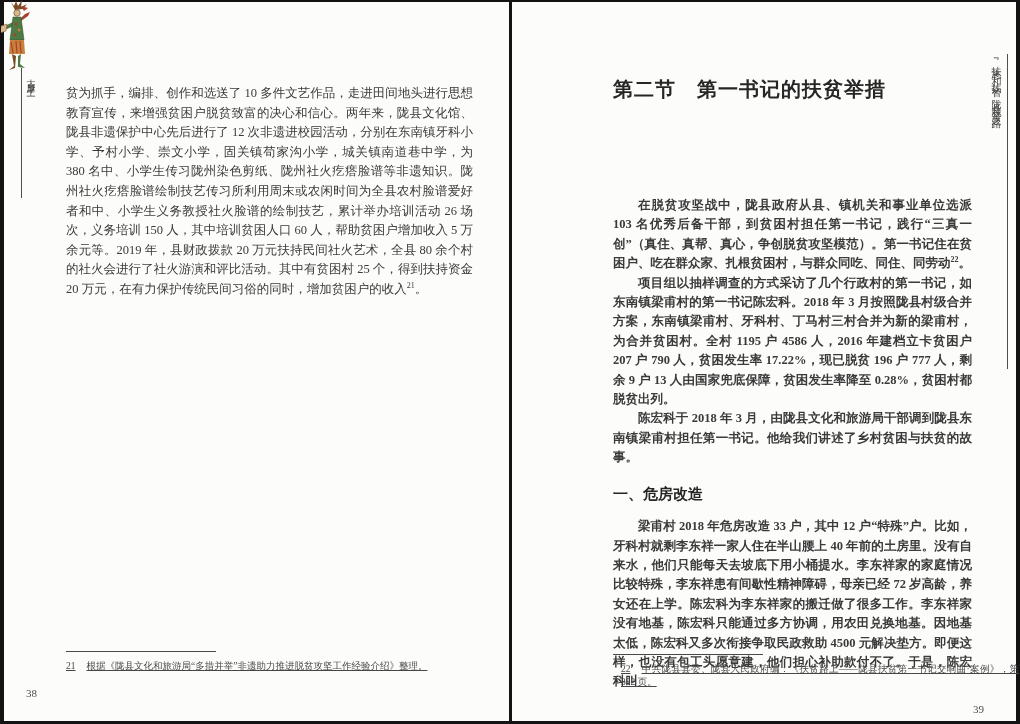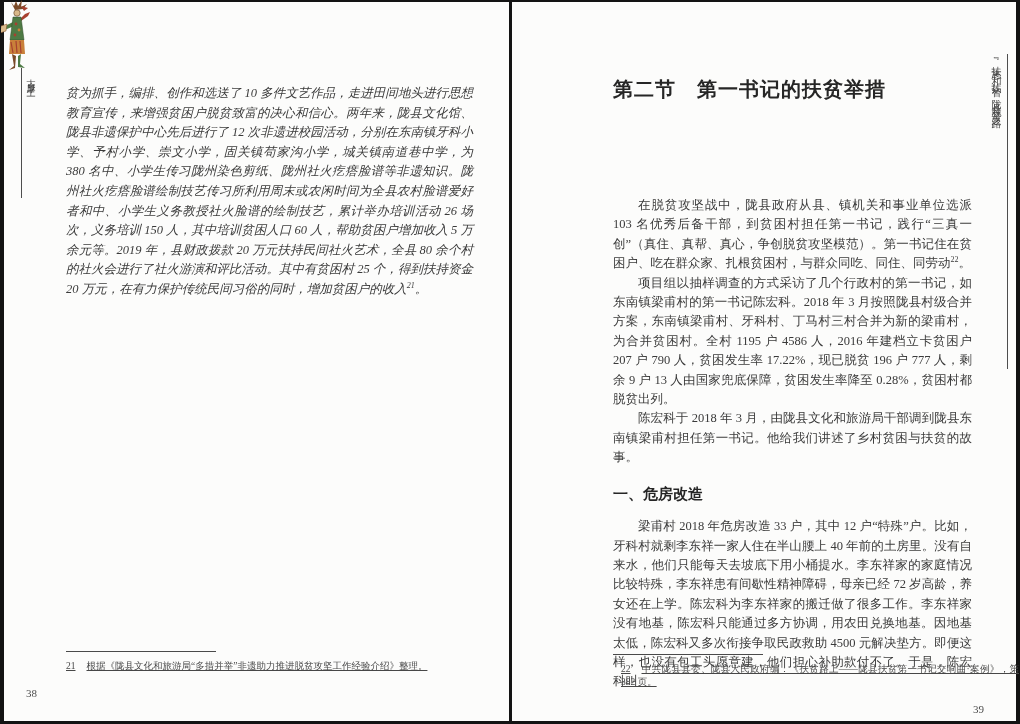--- a/index.html
+++ b/index.html
@@ -27,21 +27,20 @@
   .spine-text-left {
     position:absolute; left:20px; top:70px;
     writing-mode:vertical-rl; text-orientation:upright;
     font-size:9px; letter-spacing:3px; color:#3c3c3c;
     font-family:"Liberation Serif","DejaVu Serif",serif;
   }
   .body-left {
     position:absolute; left:62px; top:82px; width:407px;
     font-size:12.5px; line-height:19.6px; color:#3a3a3a;
     text-align:justify;
-    font-style:italic;
   }
   .supref { font-size:8px; vertical-align:super; line-height:0; color:#3a3a3a; }
 
   .fn-rule { position:absolute; height:1px; background:#4a4a4a; width:150px; }
   .fn-rule-left  { left:62px;  top:649px; }
   .fn-rule-right { left:101px; top:652px; }
 
   .footnote {
     position:absolute; font-size:9.5px; line-height:13px; color:#474747;
     text-align:justify;
@@ -71,21 +70,21 @@
   }
   .sidebar-rule {
     position:absolute; left:495px; top:52px; width:1px; height:315px;
     background:#4e4e4e;
   }
   .body-right {
     position:absolute; left:101px; top:194px; width:359px;
     font-size:12.5px; line-height:19.4px; color:#3a3a3a;
     text-align:justify;
   }
-  .para { text-indent:2em; }
+  .para { text-indent:2em;font-weight:bold; }
   .subsection-title {
     font-family:"DejaVu Sans","Liberation Sans",sans-serif;
     font-weight:bold; font-size:15px; color:#262626;
     margin:17px 0 13px 0; text-indent:0;
   }
 </style>
 </head>
 <body>
 
 <div class="stage">

